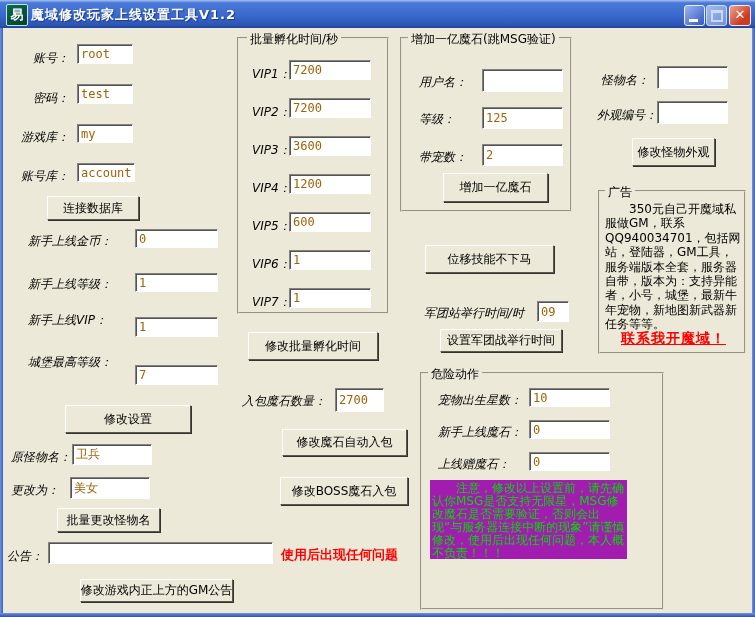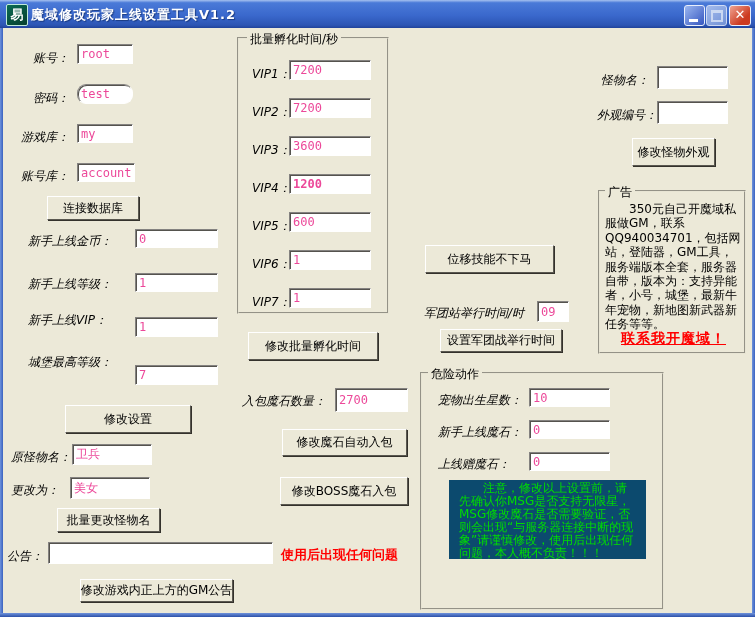--- a/index.html
+++ b/index.html
@@ -34,36 +34,36 @@
   .edge{position:absolute;background:linear-gradient(90deg,#6f93dc,#3a62c0);}
   .edge.l{left:0;top:28px;width:3px;height:589px;}
   .edge.r{left:752px;top:28px;width:3px;height:589px;}
   .edge.b{left:0;top:613px;width:755px;height:4px;background:linear-gradient(180deg,#6f93dc,#2c50a8);}
   
   .lbl{position:absolute;white-space:nowrap;font-size:12px;font-style:italic;}
   .inp{
     position:absolute;box-sizing:border-box;background:#fff;
     border:1px solid;border-color:#848280 #fff #fff #848280;
     box-shadow:inset 1px 1px 0 #55534e;
-    font:12px "DejaVu Sans Mono",monospace;padding:1px 3px;outline:none;color:#ec4899;
+    font:12px "DejaVu Sans Mono",monospace;padding:1px 3px;outline:none;color:#a16207;
   }
   .btn{
     position:absolute;box-sizing:border-box;background:#ece9d8;
     border:1px solid;border-color:#ffffff #5a5850 #5a5850 #ffffff;
     box-shadow:1px 1px 0 #34322c;
     font:12px "DejaVu Sans",sans-serif;color:#000;text-align:center;
     display:flex;align-items:center;justify-content:center;white-space:nowrap;cursor:default;
   }
   .grp{position:absolute;box-sizing:border-box;border:2px groove #e8e5d4;}
   .leg{position:absolute;top:-8px;background:#ece9d8;padding:0 3px;font-size:12px;white-space:nowrap;}
   .rednote{position:absolute;color:#ff0000;font-weight:bold;font-size:13px;white-space:nowrap;}
   .console{
-    position:absolute;background:#0c4a6e;color:#00dd00;
-    font:12px/13px "DejaVu Sans",sans-serif;padding:2px 10px;box-sizing:border-box;
-    text-indent:2em;overflow:hidden;margin-left:19px;
+    position:absolute;background:#a21caf;color:#00dd00;
+    font:12px/13px "DejaVu Sans",sans-serif;padding:2px 2px;box-sizing:border-box;
+    text-indent:2em;overflow:hidden;
   }
   .adtext{position:absolute;font-size:12px;line-height:14.4px;text-indent:2em;}
   .adlink{position:absolute;color:#ff0000;font-weight:bold;font-size:14px;text-decoration:underline;letter-spacing:1px;white-space:nowrap;}
 </style>
 </head>
 <body>
 
 <div class="window">
 
   <div class="titlebar">
@@ -73,21 +73,21 @@
     <div class="tbtn max"></div>
     <div class="tbtn close">✕</div>
   </div>
   <div class="edge l"></div>
   <div class="edge r"></div>
   <div class="edge b"></div>
 
   <div class="lbl" style="left:33px;top:50px">账号：</div>
   <input class="inp" style="left: 77px; top: 44px; width: 56px; height: 20px;" value="root">
   <div class="lbl" style="left:33px;top:90px">密码：</div>
-  <input class="inp" style="left: 77px; top: 84px; width: 56px; height: 20px; border-radius: 9px;" value="test">
+  <input class="inp" style="left: 77px; top: 84px; width: 56px; height: 20px;" value="test">
   <div class="lbl" style="left:21px;top:129px">游戏库：</div>
   <input class="inp" style="left: 77px; top: 124px; width: 56px; height: 19px;" value="my">
   <div class="lbl" style="left:21px;top:168px">账号库：</div>
   <input class="inp" style="left: 77px; top: 163px; width: 58px; height: 19px;" value="account">
   <div class="btn" style="left:47px;top:196px;width:92px;height:24px">连接数据库</div>
 
   <div class="lbl" style="left:28px;top:233px">新手上线金币：</div>
   <input class="inp" style="left: 135px; top: 229px; width: 83px; height: 19px;" value="0">
   <div class="lbl" style="left:28px;top:276px">新手上线等级：</div>
   <input class="inp" style="left: 135px; top: 273px; width: 83px; height: 19px;" value="1">
@@ -110,35 +110,45 @@
 
   <div class="grp" style="left:237px;top:37px;width:152px;height:277px">
     <div class="leg" style="left:8px">批量孵化时间/秒</div>
     <div class="lbl" style="left:13px;top:27px">VIP1：</div>
     <input class="inp" style="left: 50px; top: 21px; width: 82px; height: 20px;" value="7200">
     <div class="lbl" style="left:13px;top:65px">VIP2：</div>
     <input class="inp" style="left: 50px; top: 59px; width: 82px; height: 20px;" value="7200">
     <div class="lbl" style="left:13px;top:103px">VIP3：</div>
     <input class="inp" style="left: 50px; top: 97px; width: 82px; height: 20px;" value="3600">
     <div class="lbl" style="left:13px;top:141px">VIP4：</div>
-    <input class="inp" style="left: 50px; top: 135px; width: 82px; height: 20px; font-weight: bold;" value="1200">
+    <input class="inp" style="left: 50px; top: 135px; width: 82px; height: 20px;" value="1200">
     <div class="lbl" style="left:13px;top:179px">VIP5：</div>
     <input class="inp" style="left: 50px; top: 173px; width: 82px; height: 20px;" value="600">
     <div class="lbl" style="left:13px;top:217px">VIP6：</div>
     <input class="inp" style="left: 50px; top: 211px; width: 82px; height: 20px;" value="1">
     <div class="lbl" style="left:13px;top:255px">VIP7：</div>
     <input class="inp" style="left: 50px; top: 249px; width: 82px; height: 20px;" value="1">
   </div>
   <div class="btn" style="left:248px;top:332px;width:130px;height:28px">修改批量孵化时间</div>
 
   <div class="lbl" style="left:242px;top:393px">入包魔石数量：</div>
-  <input class="inp" style="left: 335px; top: 388px; width: 73px; height: 24px;" value="2700">
+  <input class="inp" style="left: 335px; top: 388px; width: 49px; height: 24px;" value="2700">
   <div class="btn" style="left:282px;top:429px;width:125px;height:27px">修改魔石自动入包</div>
   <div class="btn" style="left:280px;top:477px;width:128px;height:28px">修改BOSS魔石入包</div>
 
+  <div class="grp" style="left:400px;top:37px;width:172px;height:175px">
+    <div class="leg" style="left:6px">增加一亿魔石(跳MSG验证)</div>
+    <div class="lbl" style="left:17px;top:35px">用户名：</div>
+    <input class="inp" style="left: 80px; top: 30px; width: 81px; height: 23px;" value="">
+    <div class="lbl" style="left:17px;top:72px">等级：</div>
+    <input class="inp" style="left: 80px; top: 68px; width: 81px; height: 22px;" value="125">
+    <div class="lbl" style="left:17px;top:110px">带宠数：</div>
+    <input class="inp" style="left: 80px; top: 105px; width: 81px; height: 22px;" value="2">
+    <div class="btn" style="left:41px;top:134px;width:105px;height:29px">增加一亿魔石</div>
+  </div>
 
   <div class="btn" style="left:425px;top:245px;width:129px;height:28px">位移技能不下马</div>
   <div class="lbl" style="left:424px;top:305px">军团站举行时间/时</div>
   <input class="inp" style="left: 537px; top: 301px; width: 32px; height: 21px;" value="09">
   <div class="btn" style="left:440px;top:329px;width:122px;height:23px">设置军团战举行时间</div>
 
   <div class="grp" style="left:420px;top:372px;width:244px;height:238px">
     <div class="leg" style="left:6px">危险动作</div>
     <div class="lbl" style="left:16px;top:18px">宠物出生星数：</div>
     <input class="inp" style="left: 107px; top: 14px; width: 81px; height: 19px;" value="10">

